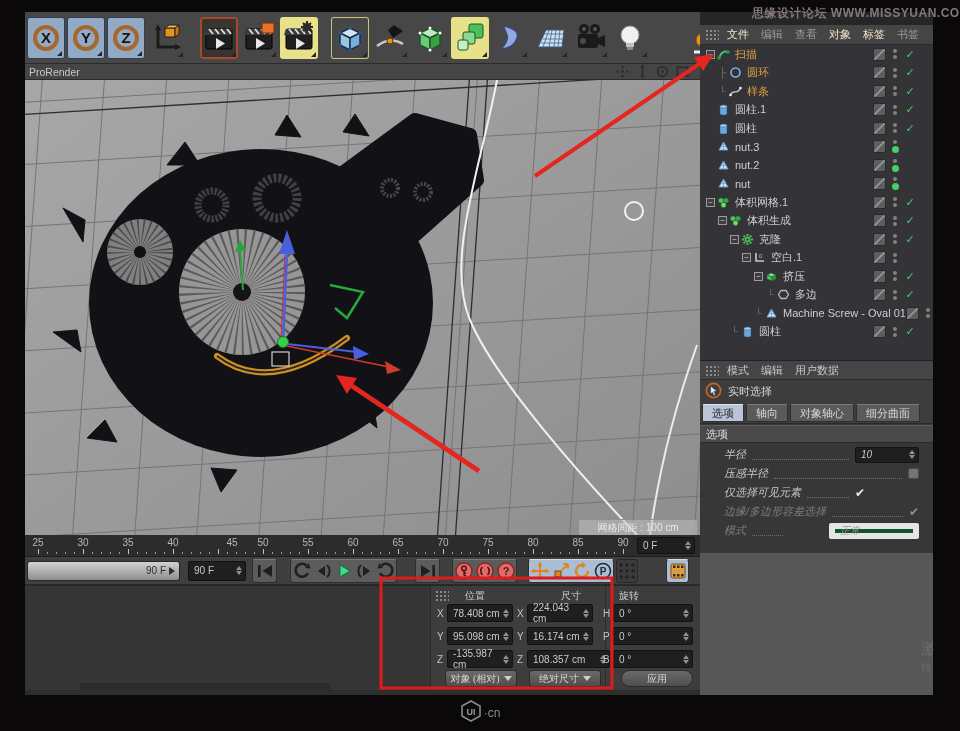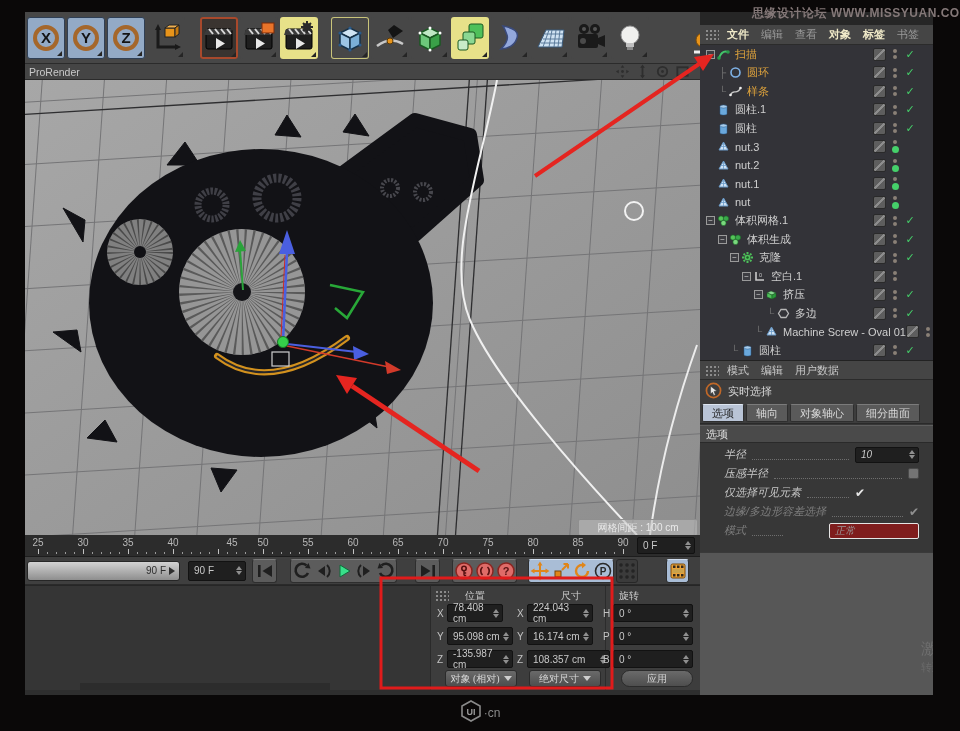--- a/index.html
+++ b/index.html
@@ -101,21 +101,21 @@
   .co-btn.pill { border-radius:9px; }
 
   
   #rpanel { position:absolute; left:675px; top:0; width:233px; height:683px; background:#373737; }
   #rp-spacer { position:absolute; top:0; left:0; right:0; height:13px; background:#262626; }
   #om-menu, #attr-menu { position:absolute; left:0; right:0; height:20px; background:#454545;
     border-bottom:1px solid #2b2b2b; display:flex; align-items:center; font-size:11px; }
   #om-menu { top:13px; } #attr-menu { top:348px; border-top:1px solid #222; }
   #om-menu .grip, #attr-menu .grip { margin:0 8px 0 5px; }
   .menu-item { color:#9a9a9a; margin-right:12px; }
-  .menu-item.bright { color:#efe9c8; font-weight:bold; }
+  .menu-item.bright { color:#efe9c8; font-weight:normal; }
   #om-tree { position:absolute; top:33px; left:0; right:0; height:315px; background:#333338; overflow:hidden; }
   .tree-row { height:18.5px; display:flex; align-items:center; font-size:11px; color:#cfcfcf; }
   .tree-row .slot { width:13px; text-align:center; color:#777; font-size:10px; flex:none; }
   .tree-row .expander { width:9px; height:9px; margin:0 2px; background:#3d3d42; border:1px solid #9a9a9a;
     color:#cfcfcf; font-size:8px; line-height:7px; text-align:center; flex:none; }
   .tree-row .ticon { width:15px; height:13px; flex:none; display:flex; }
   .tree-row .ticon svg { width:13px; height:13px; }
   .tree-row .tlabel { margin-left:3px; white-space:nowrap; flex:1; }
   .tree-row .tlabel.orange { color:#e0a43c; }
   .tree-row .ctrl { display:flex; align-items:center; flex:none; width:60px; }
@@ -138,21 +138,21 @@
     border-top:1px solid #5e5e5e; border-bottom:1px solid #2a2a2a; color:#e0e0e0; font-size:11px;
     display:flex; align-items:center; padding-left:6px; }
   #attr-fields { position:absolute; top:433px; left:0; right:0; }
   .af-row { height:19px; display:flex; align-items:center; padding:0 14px 0 24px; font-size:11px; color:#c9c9c9;font-style:italic; }
   .af-row.disabled { color:#7e7e7e; }
   .af-row .lead { flex:1; border-bottom:1px dotted #6e6e6e; margin:0 6px; height:55%; }
   .af-row .nfield { width:64px; height:16px; }
   .checkbox { width:11px; height:11px; background:#747474; border:1px solid #4a4a4a; border-radius:2px; }
   .checkmark { font-size:12px; font-weight:bold; color:#e8e8e8; width:64px; }
   .checkmark.dim { color:#909090; width:auto; }
-  .ddfield { width:90px; height:16px; background:#7f1d1d; border:1px solid #e5e5e5; border-radius:2px;
+  .ddfield { width:90px; height:16px; background:#14532d; border:6px solid #e5e5e5; border-radius:2px;
     color:#9a9a9a; font-size:10px; display:flex; align-items:center; padding-left:5px;margin-left:40px; }
   #gray-area { position:absolute; top:540px; left:0; right:0; bottom:0; background:#575757;
     border-top:1px solid #3a3a3a; }
   #activate { position:absolute; left:221px; bottom:20px; white-space:nowrap; color:#6e6e6e; }
   #activate .l1 { font-size:16px; }
   #activate .l2 { font-size:11px; color:#696969; }
 
   
   #overlay { position:absolute; left:0; top:0; width:960px; height:731px; pointer-events:none; z-index:50; }
   #footer { position:absolute; left:0; bottom:0; width:960px; height:36px; background:#0a0808;
@@ -601,21 +601,21 @@
 
     <div id="bl-panel">
         <div class="blur-strip"></div>
       </div>
     <div id="coords">
         <div class="grip"></div>
         <div class="co-divider"></div>
         <div class="hdr" style="left: 34px;">位置</div>
         <div class="co-row" style="left: 6px; top: 18px;">
           <span class="ax">X</span>
-          <div class="nfield" style="width: 56px;">
+          <div class="nfield" style="width: 66px;">
             <span class="val">78.408 cm</span>
             <span class="spin">
               <i class="up"></i>
               <i class="dn"></i>
             </span>
           </div>
         </div>
         <div class="co-row" style="left: 6px; top: 41px;">
           <span class="ax">Y</span>
           <div class="nfield" style="width: 66px;">
@@ -842,39 +842,20 @@
           <div class="tree-row">
             <span style="width: 4px; flex: 0 0 auto;"></span>
             <span class="slot"></span>
             <span class="ticon">
               <svg viewBox="0 0 13 13" xmlns="http://www.w3.org/2000/svg">
                 <path d="M6.5 2 L11 10 L2 10 Z" fill="#cfe2f4" stroke="#6a9ac8"></path>
                 <path d="M6.5 2 V10 M4.2 6.5 h4.6" stroke="#6a9ac8" stroke-width="0.8"></path>
               </svg>
             </span>
             <span class="tlabel">nut.2</span>
-            <span class="ctrl">
-              <span class="layer-sq"></span>
-              <span class="vdots">
-                <span class="d"></span>
-                <span class="d green"></span>
-              </span>
-              <span class="st"></span>
-            </span>
-          </div>
-          <div class="tree-row">
-            <span style="width: 4px; flex: 0 0 auto;"></span>
-            <span class="slot"></span>
-            <span class="ticon">
-              <svg viewBox="0 0 13 13" xmlns="http://www.w3.org/2000/svg">
-                <path d="M6.5 2 L11 10 L2 10 Z" fill="#cfe2f4" stroke="#6a9ac8"></path>
-                <path d="M6.5 2 V10 M4.2 6.5 h4.6" stroke="#6a9ac8" stroke-width="0.8"></path>
-              </svg>
-            </span>
-            <span class="tlabel">nut.1</span>
             <span class="ctrl">
               <span class="layer-sq"></span>
               <span class="vdots">
                 <span class="d"></span>
                 <span class="d green"></span>
               </span>
               <span class="st"></span>
             </span>
           </div>
           <div class="tree-row">

